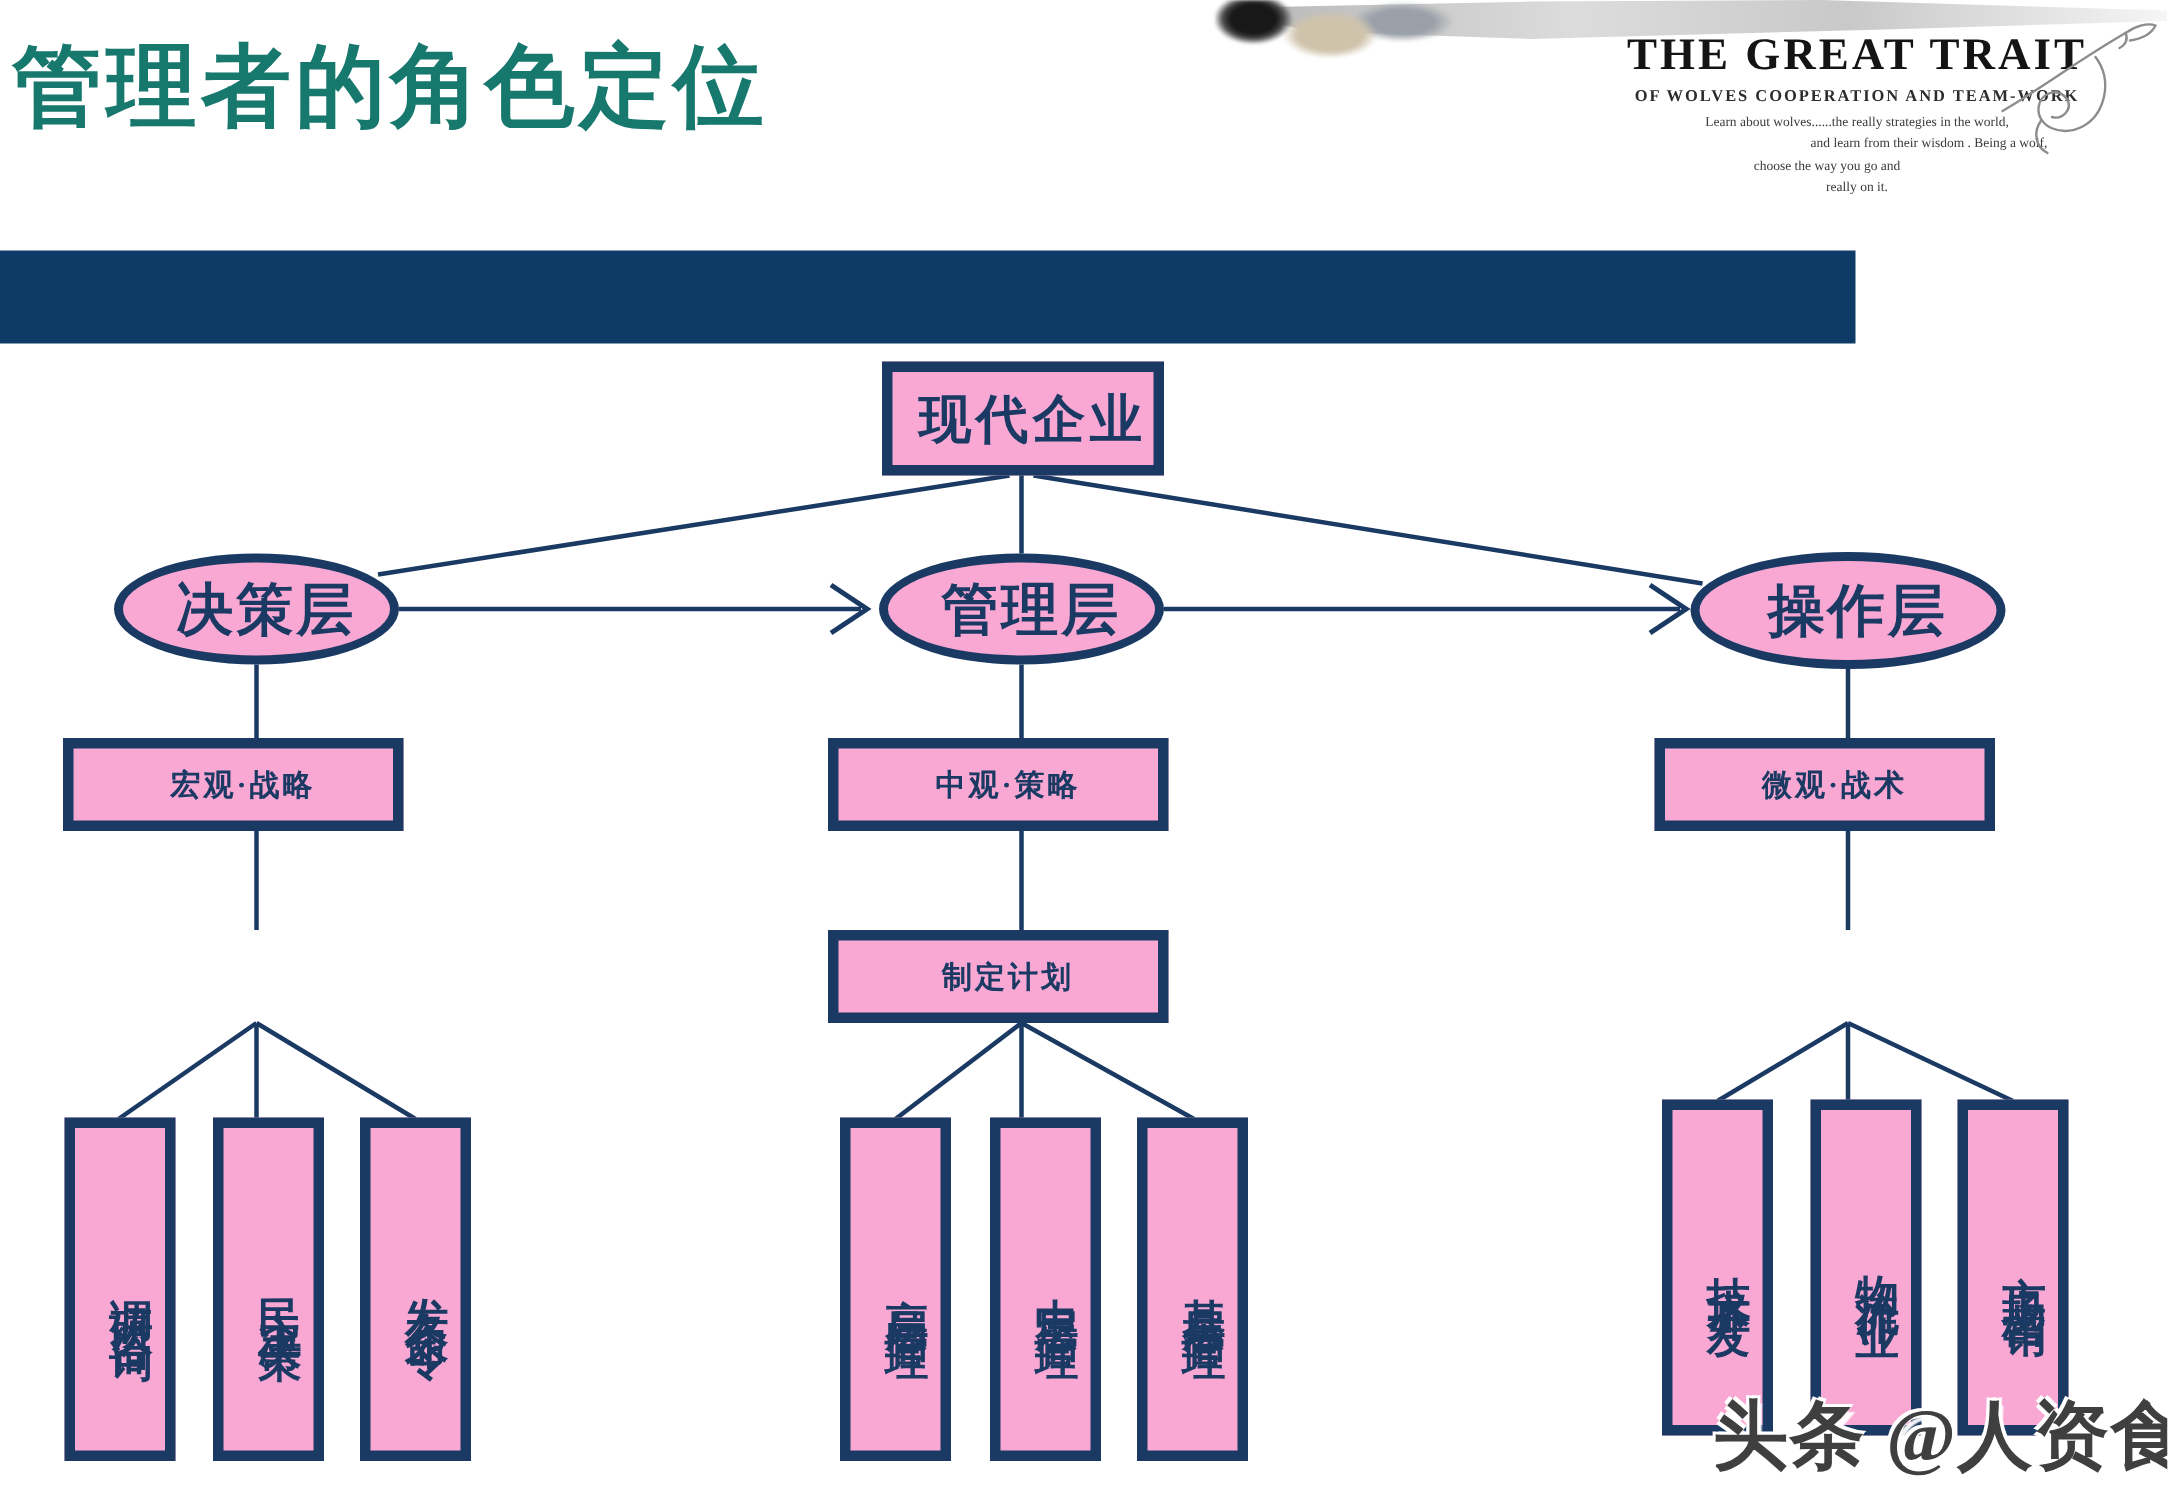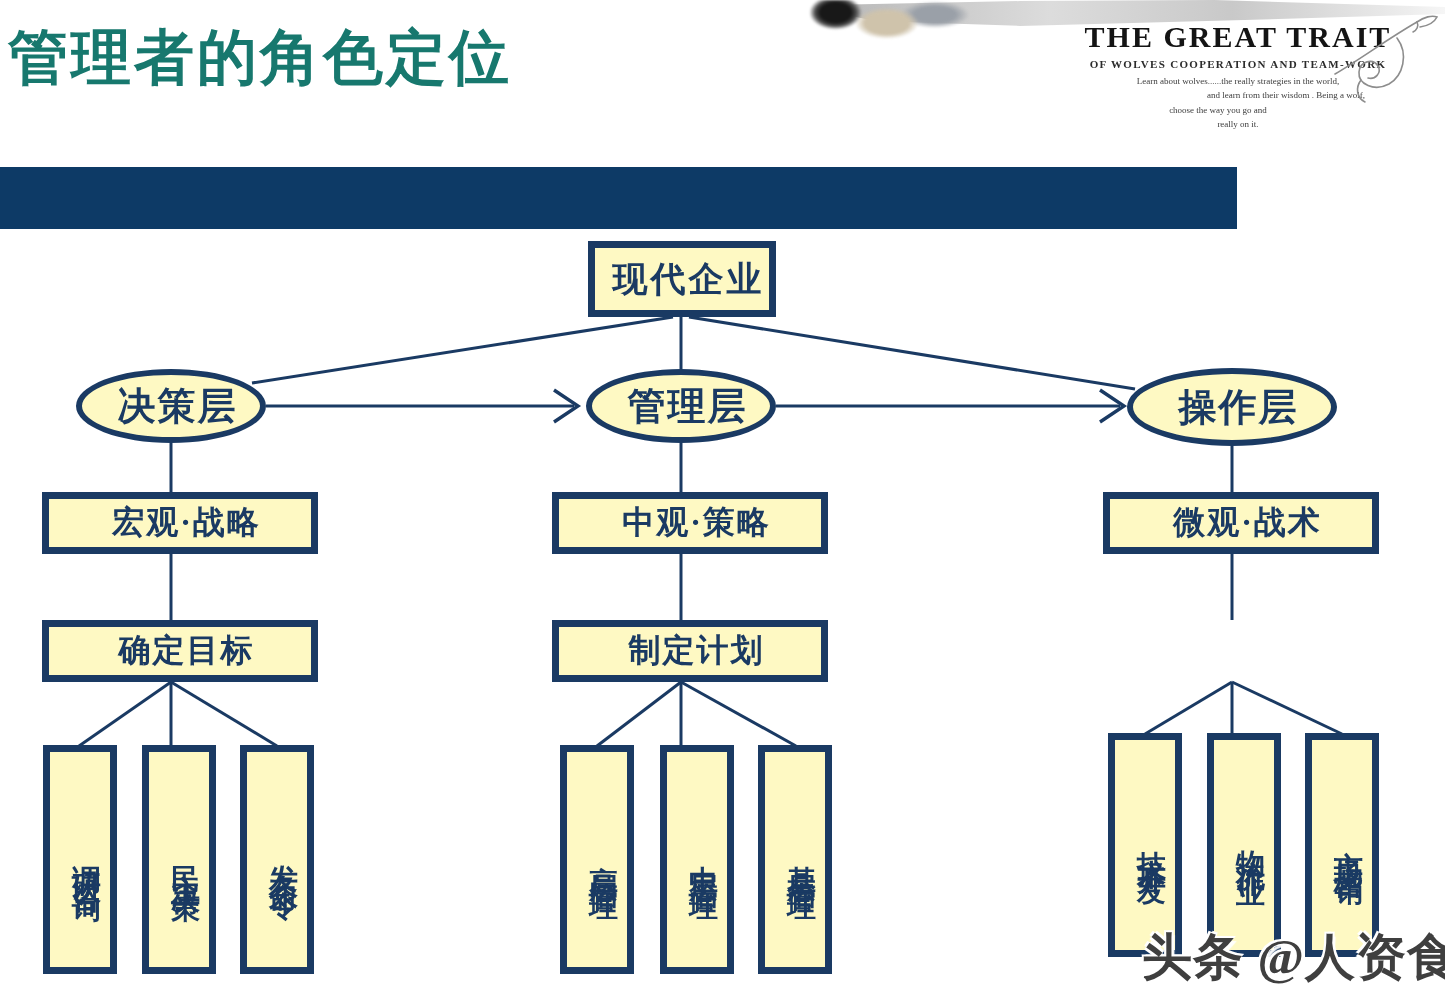--- a/index.html
+++ b/index.html
@@ -50,29 +50,29 @@
     margin-top:4px;font-size:11px;font-weight:600;letter-spacing:1.3px;color:#2c2c2c;white-space:nowrap;
   }
   .logo-taglines{margin-top:4px;font-size:9px;color:#3c3c3c;line-height:1.6;}
   .tl-1{padding-left:96px;}
   .tl-2{padding-right:40px;font-family:Liberation Serif, serif;}
   .wolf-sketch{position:absolute;right:2px;top:8px;}
 
   
   .node{
     position:absolute;display:flex;align-items:center;justify-content:center;
-    background:#fef9c3;color:var(--navy);font-weight:bold;text-align:right;
+    background:#f9a8d4;color:var(--navy);font-weight:bold;text-align:right;
     border:7px solid var(--navy);z-index:2;padding-left:13px;
   }
   .node-root{left:588px;top:241px;width:188px;height:76px;font-size:35px;letter-spacing:3px;}
   .ellipse{border-width:6px;border-radius:50%;font-size:38px;letter-spacing:2px;}
   #el0{left:76px;top:369px;width:190px;height:74px;}
   #el1{left:586px;top:369px;width:190px;height:74px;}
   #el2{left:1127px;top:368px;width:210px;height:78px;}
-  .wbox{width:276px;height:62px;font-size:32px;letter-spacing:2px;}
+  .wbox{width:227px;height:62px;font-size:20px;letter-spacing:2px;}
   #sc0{left:42px;top:492px;}
   #sc1{left:552px;top:492px;}
   #sc2{left:1103px;top:492px;}
   #tk0{left:42px;top:620px;}
   #tk1{left:552px;top:620px;}
   #tk2{left:1103px;top:620px;}
   .tbox{width:74px;height:229px;font-size:29px;top:745px;}
   .tbox .vtext{writing-mode:vertical-rl;letter-spacing:9px;line-height:1;}
   #st00{left:43px;}  #st01{left:142px;} #st02{left:240px;}
   #st10{left:560px;} #st11{left:660px;} #st12{left:758px;}
@@ -156,21 +156,20 @@
   <div class="node node-root">现代企业</div>
 
   <div class="node ellipse" id="el0">决策层</div>
   <div class="node ellipse" id="el1">管理层</div>
   <div class="node ellipse" id="el2">操作层</div>
 
   <div class="node wbox" id="sc0">宏观·战略</div>
   <div class="node wbox" id="sc1">中观·策略</div>
   <div class="node wbox" id="sc2">微观·战术</div>
 
-  <div class="node wbox" id="tk0">确定目标</div>
   <div class="node wbox" id="tk1">制定计划</div>
 
   <div class="node tbox" id="st00">
       <span class="vtext">调研咨询</span>
     </div>
   <div class="node tbox" id="st01">
       <span class="vtext">民主决策</span>
     </div>
   <div class="node tbox" id="st02">
       <span class="vtext">发布命令</span>

